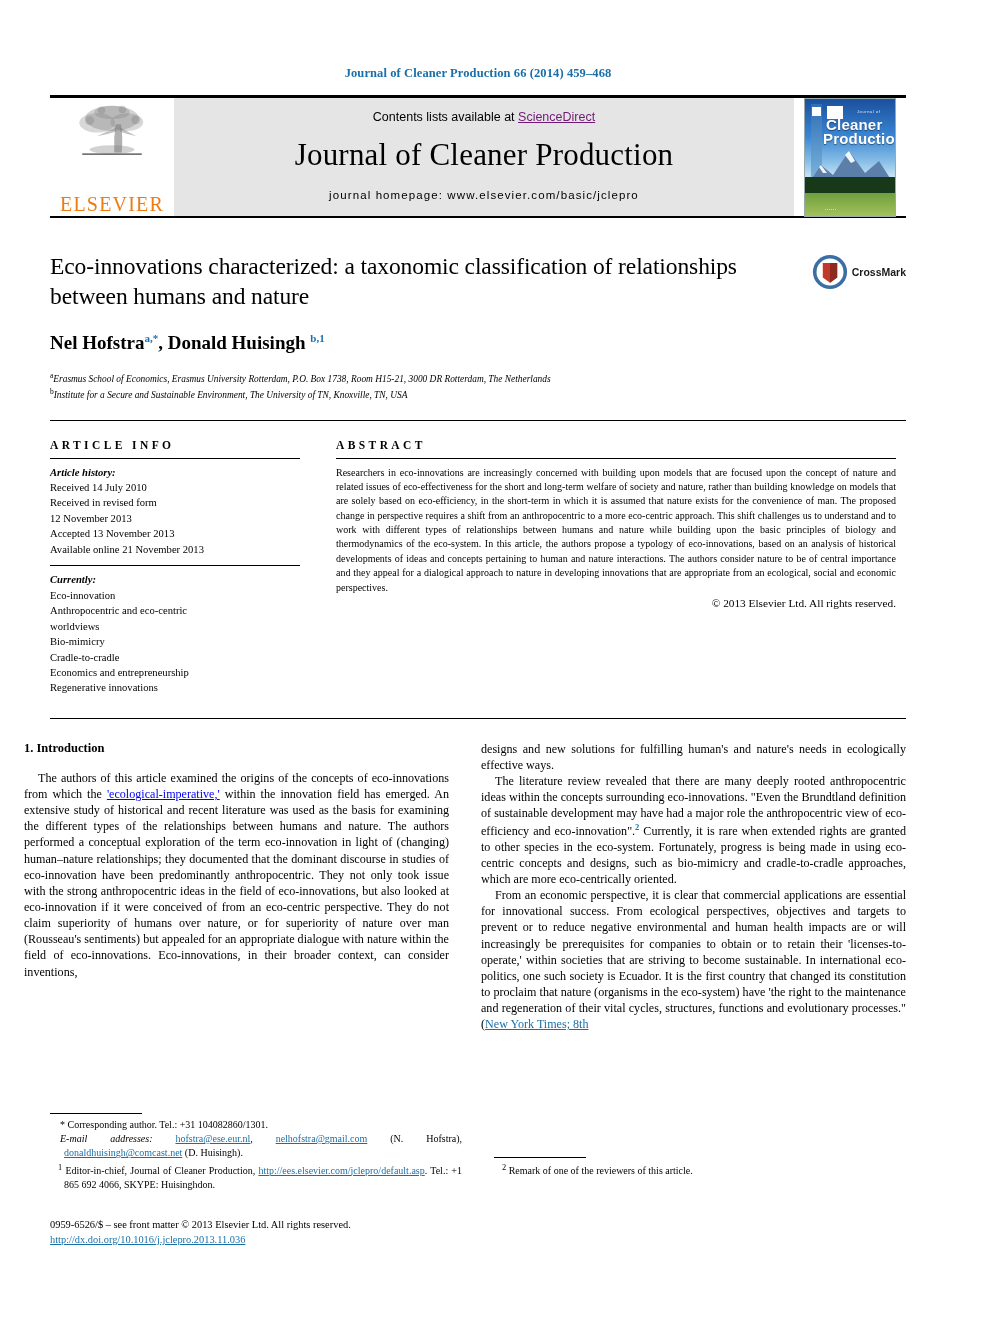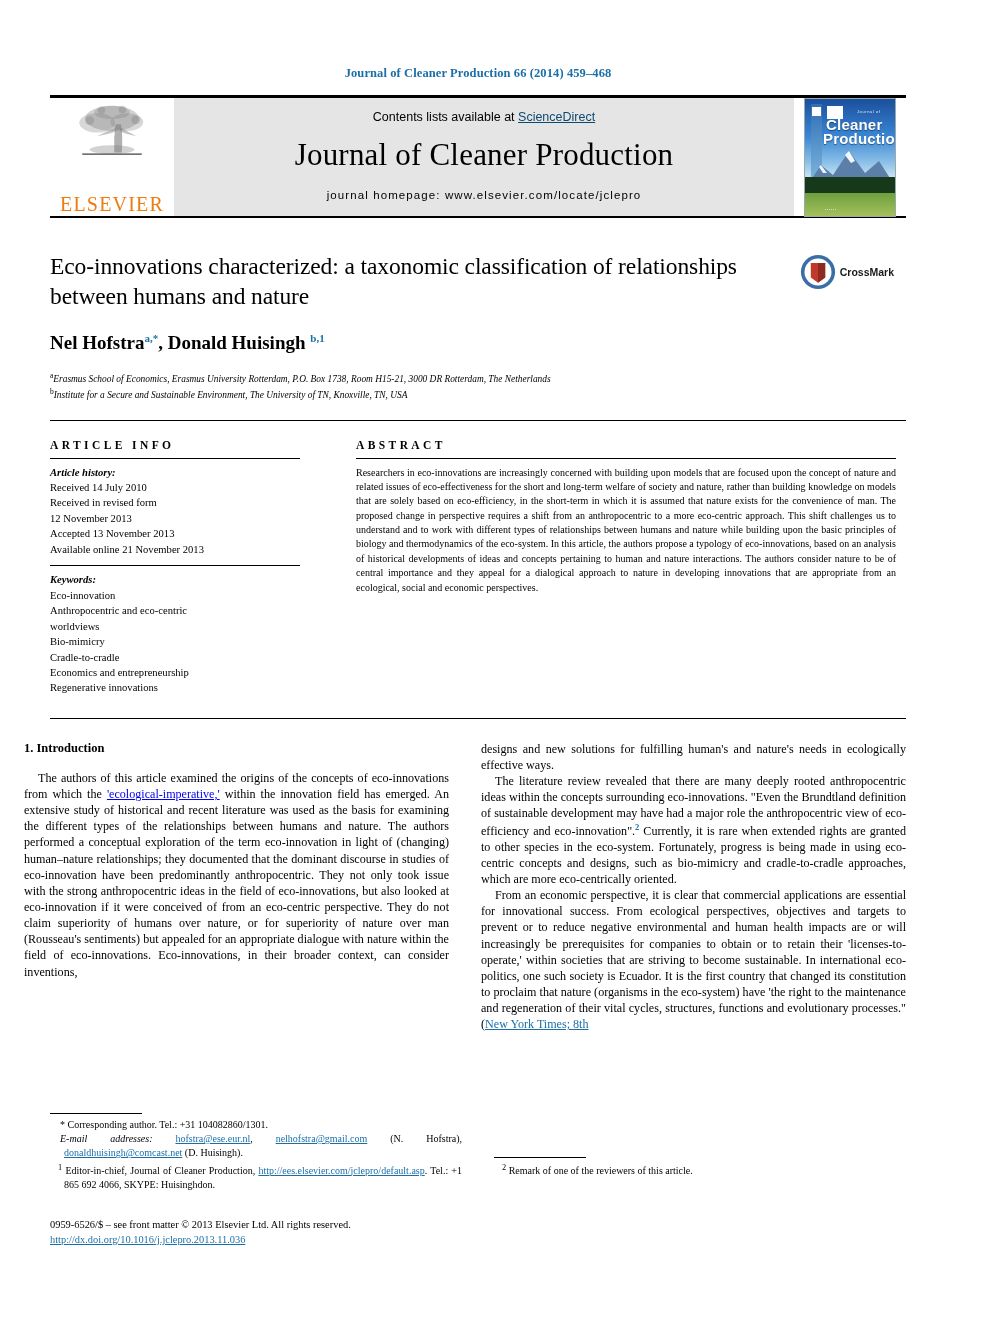--- a/index.html
+++ b/index.html
@@ -57,21 +57,21 @@
   .masthead-center {
     flex: 1 1 auto;
     background: #e5e5e5;
     display: flex;
     flex-direction: column;
     align-items: center;
     justify-content: center;
     padding: 4px 0 8px 0;
   }
   .contents-line { font-family: "Liberation Sans", sans-serif; font-size: 12.5px; color: #000; }
-  .contents-line .sd { color: #0c4a6e; }
+  .contents-line .sd { color: #701a75; }
   .journal-name {
     font-family: "Liberation Serif", serif;
     font-size: 31px;
     margin: 13px 0 16px 0;
     letter-spacing: 0.2px;
   }
   .homepage {
     font-family: "Liberation Sans", sans-serif;
     font-size: 11.5px;
     letter-spacing: 1.1px;
@@ -131,36 +131,36 @@
   .authors sup { color: #1a6fa8; font-size: 11px; }
   .affil {
     font-size: 9.4px;
     font-style: italic;
     line-height: 1.45;
     margin-top: 17px;
   }
   .affil sup { font-style: normal; font-size: 7.5px; }
 
   .crossmark {
-    position: absolute; right: 12px; top: 2px;
+    position: absolute; right: 0; top: 2px;
     display: flex; align-items: center; gap: 4px;
   }
   .cm-logo { width: 36px; height: 36px; }
   .cm-text {
     font-family: "Liberation Sans", sans-serif;
     font-size: 10.5px; font-weight: bold; color: #1a1a1a;
   }
 
   .rule-thin { margin: 17px 50px 0 50px; border-top: 1px solid #000; }
 
   
   .info-abstract {
     margin: 18px 60px 0 50px;
     display: flex;
-    gap: 56px;
+    gap: 36px;
   }
   .col-info { width: 250px; flex: 0 0 250px; }
   .col-abs { flex: 1 1 auto; }
   .sec-head {
     font-family: "Liberation Serif", serif;
     font-size: 11.5px;
     font-weight: bold;
     letter-spacing: 3.4px;
     margin-bottom: 7px;
   }
@@ -243,21 +243,21 @@
         <rect x="10" y="69" width="80" height="2.2" fill="#6e6e6e"></rect>
       </svg>
       <div class="elsevier-word">ELSEVIER</div>
     </div>
 
     <div class="masthead-center">
       <div class="contents-line">
         <span>Contents lists available at </span><a class="sd" href="#">ScienceDirect</a>
       </div>
       <div class="journal-name">Journal of Cleaner Production</div>
-      <div class="homepage">journal homepage: www.elsevier.com/locate/jclepro</div>
+      <div class="homepage">journal homepage: www.elsevier.com/basic/jclepro</div>
     </div>
 
     <div class="masthead-right">
       <div class="cover">
         <div class="spine"></div>
         <div class="spine-box"></div>
         <div class="elsevier-logo-sm"></div>
         <div class="cov-small">Journal of</div>
         <div class="cov-t1">Cleaner</div>
         <div class="cov-t2">Production</div>
@@ -309,35 +309,36 @@
       <div class="info-group">
         <div class="lab">Article history:</div>
         <div>Received 14 July 2010</div>
         <div>Received in revised form</div>
         <div>12 November 2013</div>
         <div>Accepted 13 November 2013</div>
         <div>Available online 21 November 2013</div>
       </div>
       <div class="info-sep"></div>
       <div class="info-group">
-        <div class="lab">Keywords:</div>
+        <div class="lab">Currently:</div>
         <div>Eco-innovation</div>
         <div>Anthropocentric and eco-centric</div>
         <div>worldviews</div>
         <div>Bio-mimicry</div>
         <div>Cradle-to-cradle</div>
         <div>Economics and entrepreneurship</div>
         <div>Regenerative innovations</div>
       </div>
     </div>
 
     <div class="col-abs">
       <div class="sec-head">ABSTRACT</div>
       <div class="hr-solid"></div>
       <div class="abstract-body">Researchers in eco-innovations are increasingly concerned with building upon models that are focused upon the concept of nature and related issues of eco-effectiveness for the short and long-term welfare of society and nature, rather than building knowledge on models that are solely based on eco-efficiency, in the short-term in which it is assumed that nature exists for the convenience of man. The proposed change in perspective requires a shift from an anthropocentric to a more eco-centric approach. This shift challenges us to understand and to work with different types of relationships between humans and nature while building upon the basic principles of biology and thermodynamics of the eco-system. In this article, the authors propose a typology of eco-innovations, based on an analysis of historical developments of ideas and concepts pertaining to human and nature interactions. The authors consider nature to be of central importance and they appeal for a dialogical approach to nature in developing innovations that are appropriate from an ecological, social and economic perspectives.</div>
+      <div class="copyright">© 2013 Elsevier Ltd. All rights reserved.</div>
     </div>
   </div>
 
   <div class="rule-mid"></div>
 
   <div class="body-cols">
 
     <div class="bcol">
       <div class="sec-title">1.  Introduction</div>
       <p class="ptext indent"><span>The authors of this article examined the origins of the concepts of eco-innovations from which the </span><a class="ul-link" href="#">'ecological-imperative,'</a><span> within the innovation field has emerged. An extensive study of historical and recent literature was used as the basis for examining the different types of the relationships between humans and nature. The authors performed a conceptual exploration of the term eco-innovation in light of (changing) human–nature relationships; they documented that the dominant discourse in studies of eco-innovation have been predominantly anthropocentric. They not only took issue with the strong anthropocentric ideas in the field of eco-innovations, but also looked at eco-innovation if it were conceived of from an eco-centric perspective. They do not claim superiority of humans over nature, or for superiority of nature over man (Rousseau's sentiments) but appealed for an appropriate dialogue with nature within the field of eco-innovations. Eco-innovations, in their broader context, can consider inventions,</span></p>

